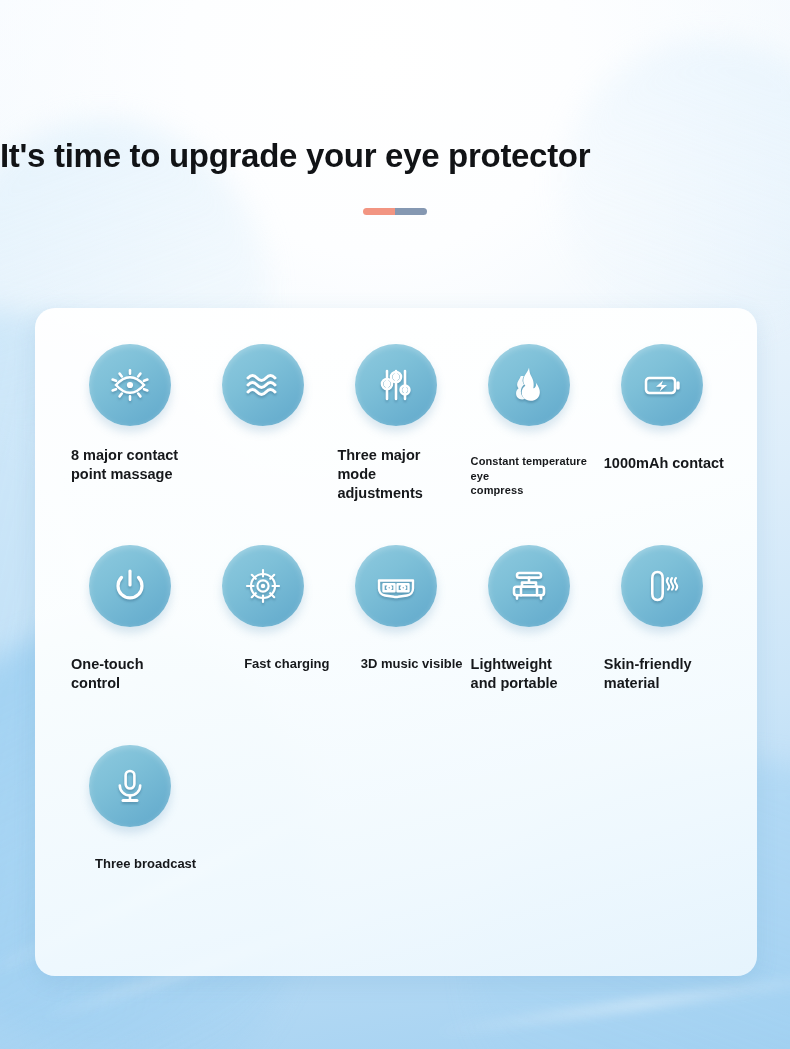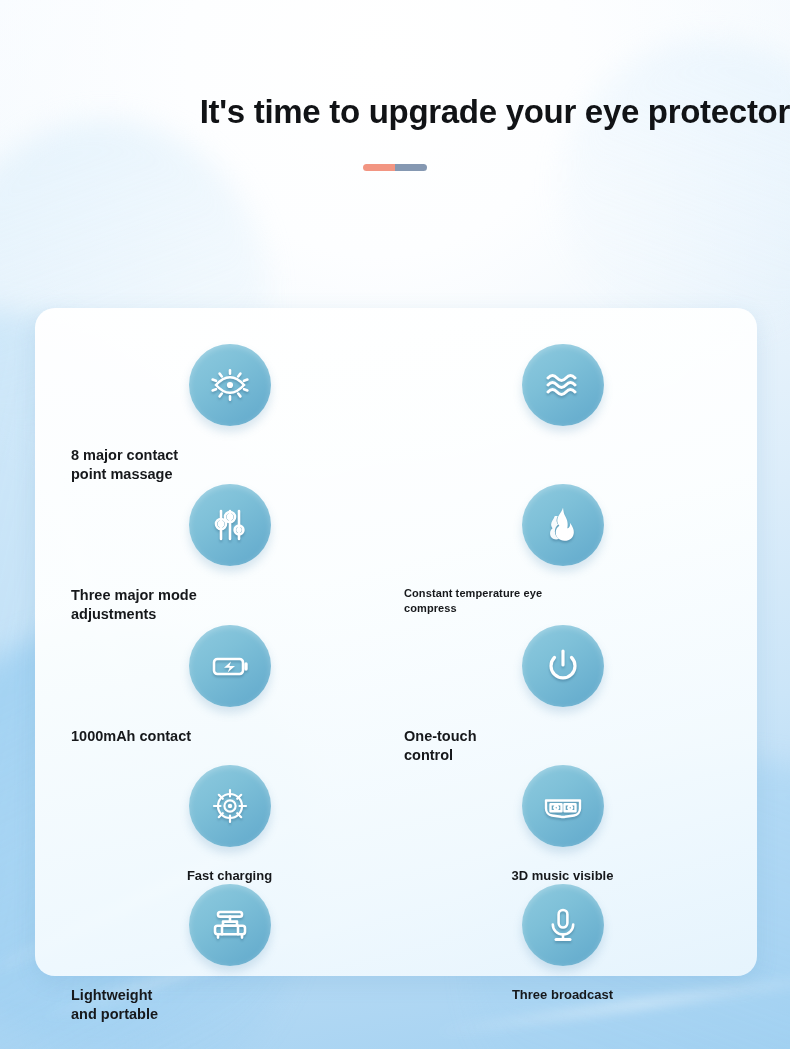--- a/index.html
+++ b/index.html
@@ -58,22 +58,23 @@
     opacity: .7;
   }
   .st1 { left: -40px; top: 880px; width: 420px; height: 9px; transform: rotate(-26deg); }
   .st2 { left: 30px; top: 960px; width: 360px; height: 7px; transform: rotate(-18deg); }
   .st3 { left: 430px; top: 1000px; width: 420px; height: 8px; transform: rotate(-8deg); }
   .st4 { left: -80px; top: 560px; width: 320px; height: 6px; transform: rotate(70deg); }
 
   
   .header {
     position: relative;
-    text-align: right;
+    text-align: left;
     padding-top: 92px;
+    margin-top: 44px;
   }
   .title {
     font-size: 33px;
     font-weight: 700;
     color: #111316;
     letter-spacing: -0.3px;
     line-height: 1.2;
     margin: 0;
   }
   .subtitle {
@@ -112,21 +113,21 @@
         rgba(255,255,255,.97) 0%,
         rgba(253,255,255,.95) 40%,
         rgba(244,251,255,.92) 78%,
         rgba(236,247,254,.90) 100%);
     box-shadow: 0 6px 22px rgba(90,150,190,.16);
     box-sizing: border-box;
     padding: 36px 28px 30px 28px;
   }
   .grid {
     display: grid;
-    grid-template-columns: repeat(2, 1fr);
+    grid-template-columns: repeat(5, 1fr);
     grid-template-rows: repeat(3, 1fr);
     height: 100%;
   }
   .cell {
     display: flex;
     flex-direction: column;
     align-items: center;
   }
   .icon-circle {
     width: 82px;
@@ -150,22 +151,22 @@
     line-height: 1.32;
     text-align: left;
     width: 100%;
     padding-left: 8px;
     box-sizing: border-box;
     white-space: pre-line;
   }
   .label.sz-lg { font-size: 14.5px; }
   .label.sz-md { font-size: 13px; }
   .label.sz-sm { font-size: 11px; letter-spacing: .1px; }
-  .label.center { text-align: center; padding-left: 0; }
-  .cell.r2 .label, .cell.r3 .label { margin-top: 20px; }
+  .label.center { text-align: right; padding-left: 0; }
+  .cell.r2 .label, .cell.r3 .label { margin-top: 28px; }
 </style>
 </head>
 <body>
 
 <div class="bg"></div>
 <div class="bg-swirl">
   <div class="sw sw1"></div>
   <div class="sw sw2"></div>
   <div class="sw sw3"></div>
   <div class="sw sw4"></div>
@@ -301,20 +302,32 @@
           <path d="M17 20.6h14v4.2H17z"></path>
           <rect x="9" y="24.8" width="30" height="8.4" rx="2.4"></rect>
           <path d="M16 24.8v8.4M32 24.8v8.4"></path>
           <path d="M12 33.2v3.4M36 33.2v3.4"></path>
         </svg>
       </div>
       <div class="label sz-lg">Lightweight
 and portable</div>
     </div>
 
+    <div class="cell r3">
+      <div class="icon-circle">
+        <svg width="48" height="48" viewBox="0 0 48 48" fill="none" stroke="#ffffff" stroke-width="2.6" stroke-linecap="round" stroke-linejoin="round">
+          <path d="M19.5 10c3.4 0 5.2 2.6 5.2 6.2v15.6c0 3.6-1.8 6.2-5.2 6.2s-5.2-2.6-5.2-6.2V16.2c0-3.6 1.8-6.2 5.2-6.2z"></path>
+          <path d="M30 16c-1.8 2.2-1.8 3.6 0 5.8s1.8 3.6 0 5.8" stroke-width="2.1"></path>
+          <path d="M34 16c-1.8 2.2-1.8 3.6 0 5.8s1.8 3.6 0 5.8" stroke-width="2.1"></path>
+          <path d="M38 16c-1.8 2.2-1.8 3.6 0 5.8s1.8 3.6 0 5.8" stroke-width="2.1"></path>
+        </svg>
+      </div>
+      <div class="label sz-lg">Skin-friendly
+material</div>
+    </div>
 
     <div class="cell r3">
       <div class="icon-circle">
         <svg width="48" height="48" viewBox="0 0 48 48" fill="none" stroke="#ffffff" stroke-width="2.6" stroke-linecap="round" stroke-linejoin="round">
           <rect x="19.6" y="9" width="8.8" height="17.5" rx="4.4"></rect>
           <path d="M13.8 23.5c0 5.6 4.6 10 10.2 10s10.2-4.4 10.2-10"></path>
           <path d="M24 33.5V38"></path>
           <path d="M17 38.6h14" stroke-width="3"></path>
         </svg>
       </div>

